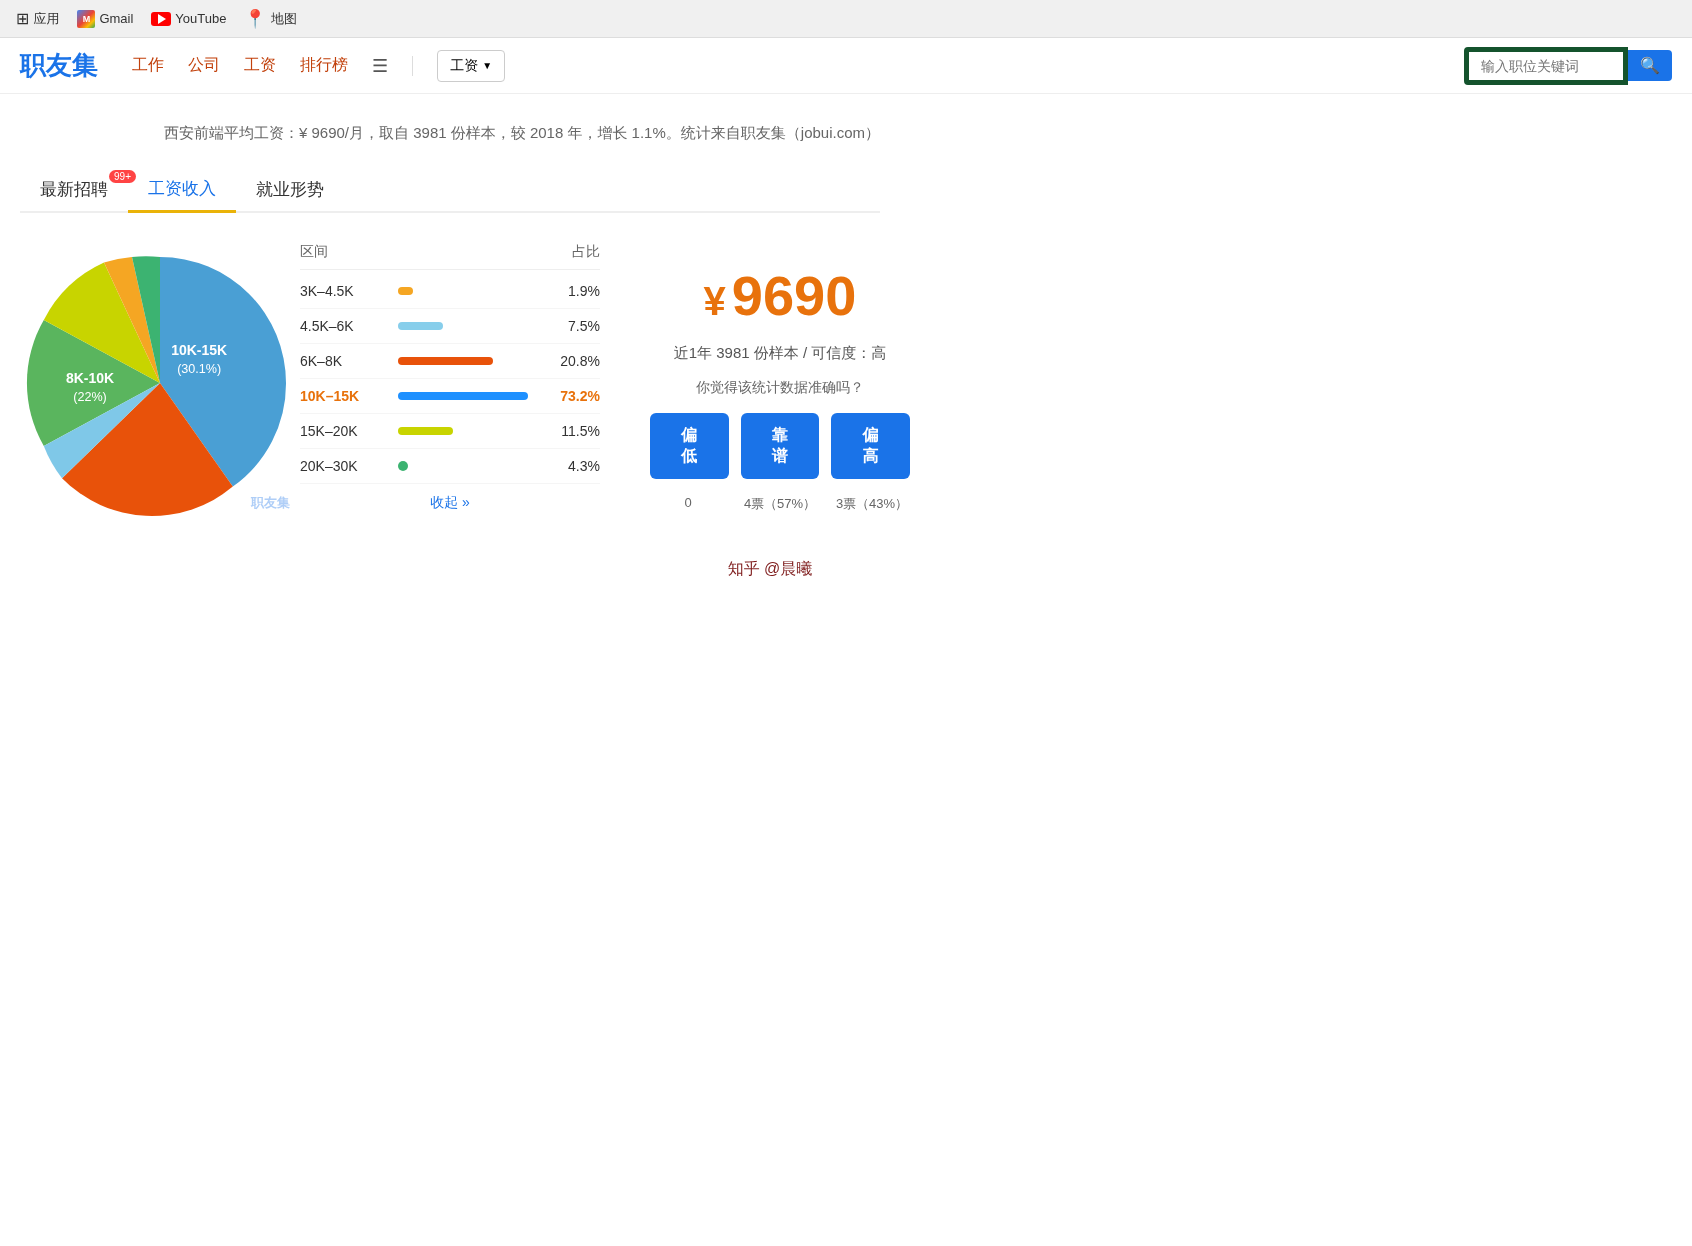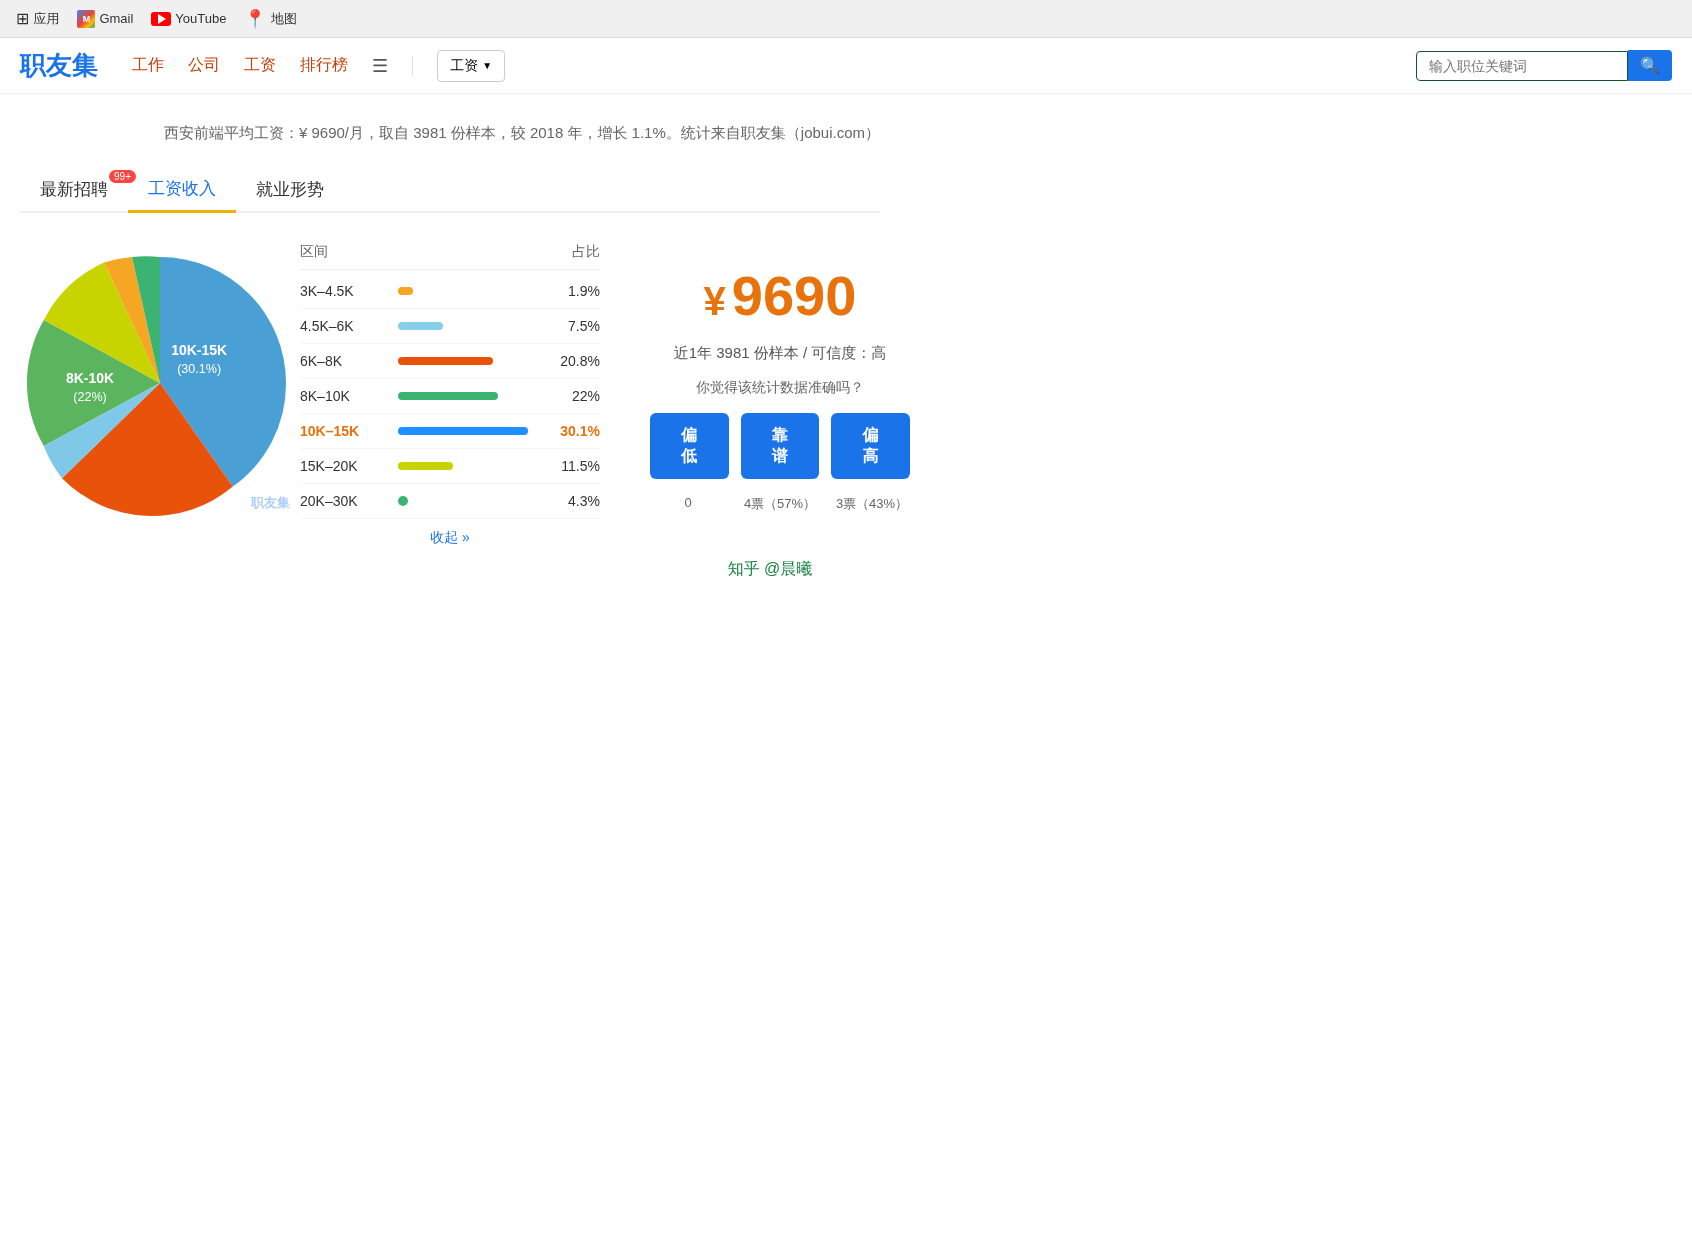--- a/index.html
+++ b/index.html
@@ -76,24 +76,24 @@
       align-items: center;
       gap: 4px;
       padding: 6px 12px;
       border: 1px solid #ccc;
       border-radius: 4px;
       font-size: 14px;
       cursor: pointer;
     }
     .nav-search-input {
       padding: 6px 12px;
-      border: 1px solid #14532d;
+      border: 5px solid #14532d;
       border-radius: 4px 0 0 4px;
       font-size: 14px;
-      width: 212px;
+      width: 164px;
       outline: none;
       color: #999;
     }
     .nav-search-btn {
       padding: 6px 12px;
       background: #1a73e8;
       border: none;
       border-radius: 0 4px 4px 0;
       cursor: pointer;
       color: white;
@@ -394,34 +394,27 @@
       </div>
 
       <div class="legend-row">
         <span class="legend-label">6K–8K</span>
         <div class="legend-bar-cell">
           <div class="legend-bar" style="width:95px; background:#e8520a;"></div>
         </div>
         <span class="legend-pct">20.8%</span>
       </div>
 
-      <div class="legend-row">
-        <span class="legend-label">8K–10K</span>
-        <div class="legend-bar-cell">
-          <div class="legend-bar" style="width:100px; background:#3cb371;"></div>
-        </div>
-        <span class="legend-pct">22%</span>
-      </div>
 
       <div class="legend-row">
         <span class="legend-label highlight">10K–15K</span>
         <div class="legend-bar-cell">
           <div class="legend-bar" style="width:130px; background:#1e90ff;"></div>
         </div>
-        <span class="legend-pct highlight">30.1%</span>
+        <span class="legend-pct highlight">73.2%</span>
       </div>
 
       <div class="legend-row">
         <span class="legend-label">15K–20K</span>
         <div class="legend-bar-cell">
           <div class="legend-bar" style="width:55px; background:#c8d400;"></div>
         </div>
         <span class="legend-pct">11.5%</span>
       </div>
 
@@ -459,16 +452,16 @@
           <div>0</div>
         </div>
         <div class="rating-vote-item">
           <div>4票（57%）</div>
         </div>
         <div class="rating-vote-item">
           <div>3票（43%）</div>
         </div>
       </div>
 
-      <div class="zhihu-watermark" style="margin-top:30px; color:#15803d; font-size:16px;">知乎 @晨曦</div>
+      <div class="zhihu-watermark" style="margin-top:30px; color:#7f1d1d; font-size:16px;">知乎 @晨曦</div>
     </div>
   </div>
 </div>
 
 </body></html>

